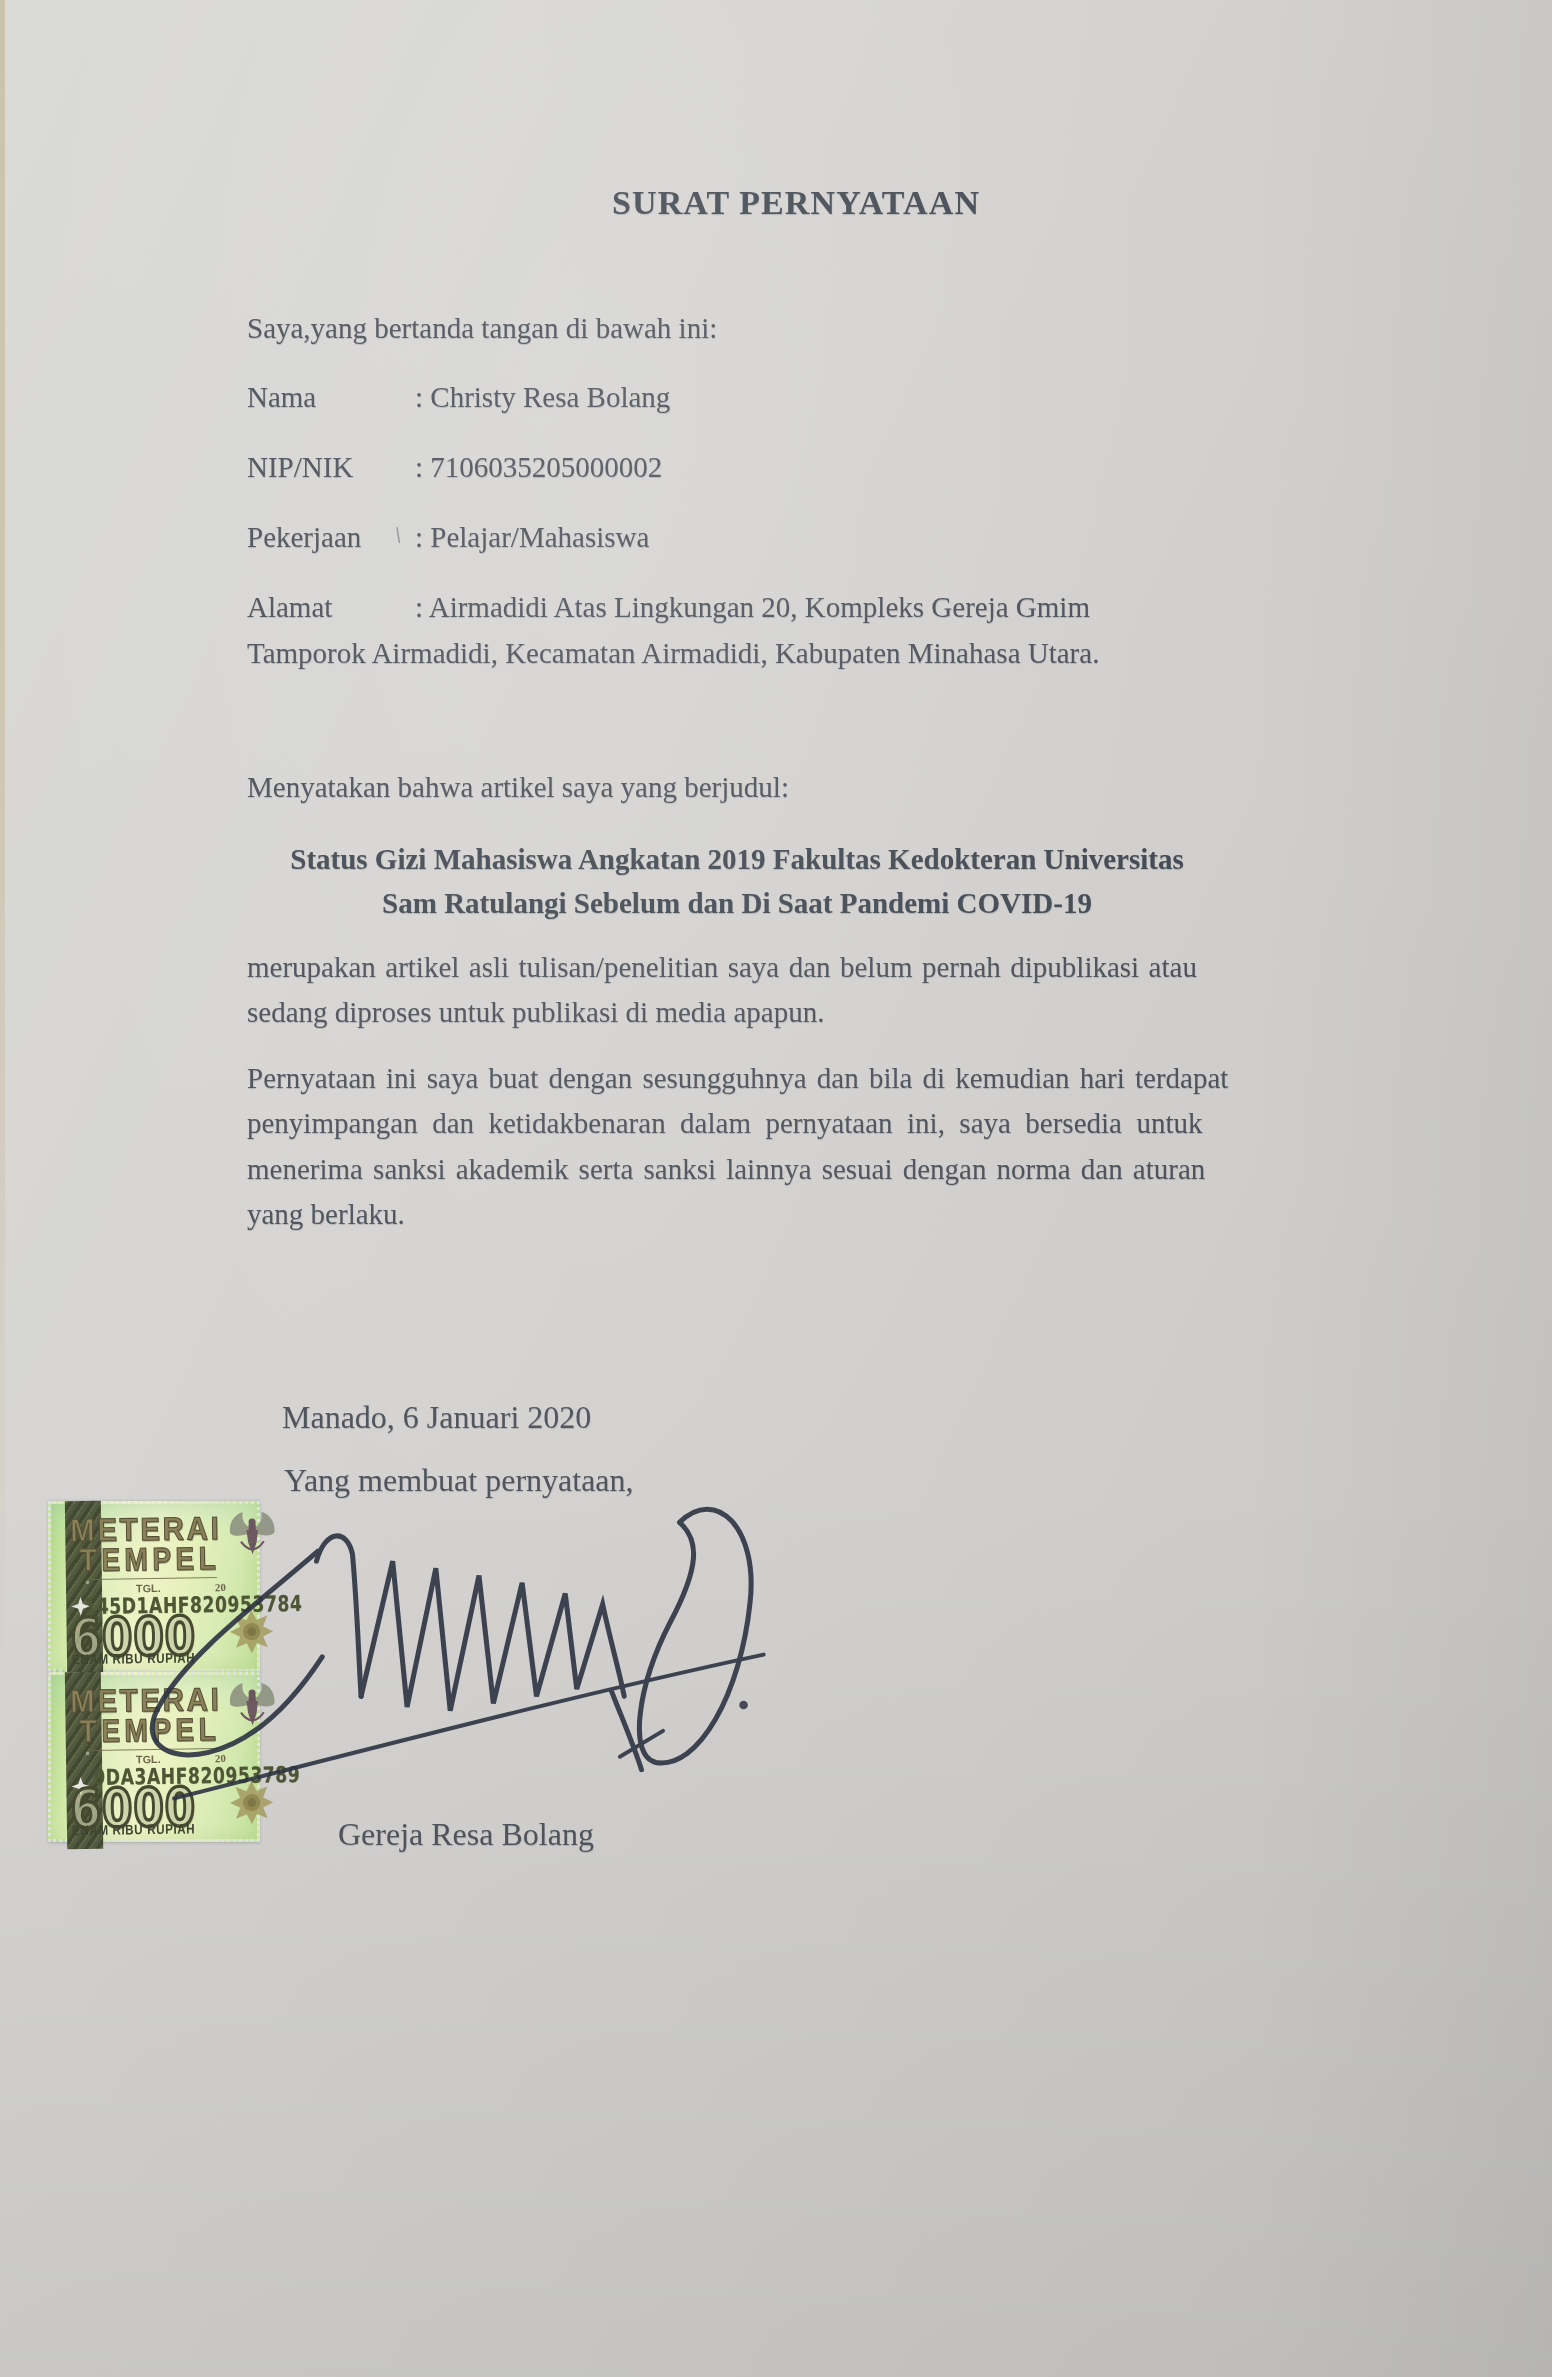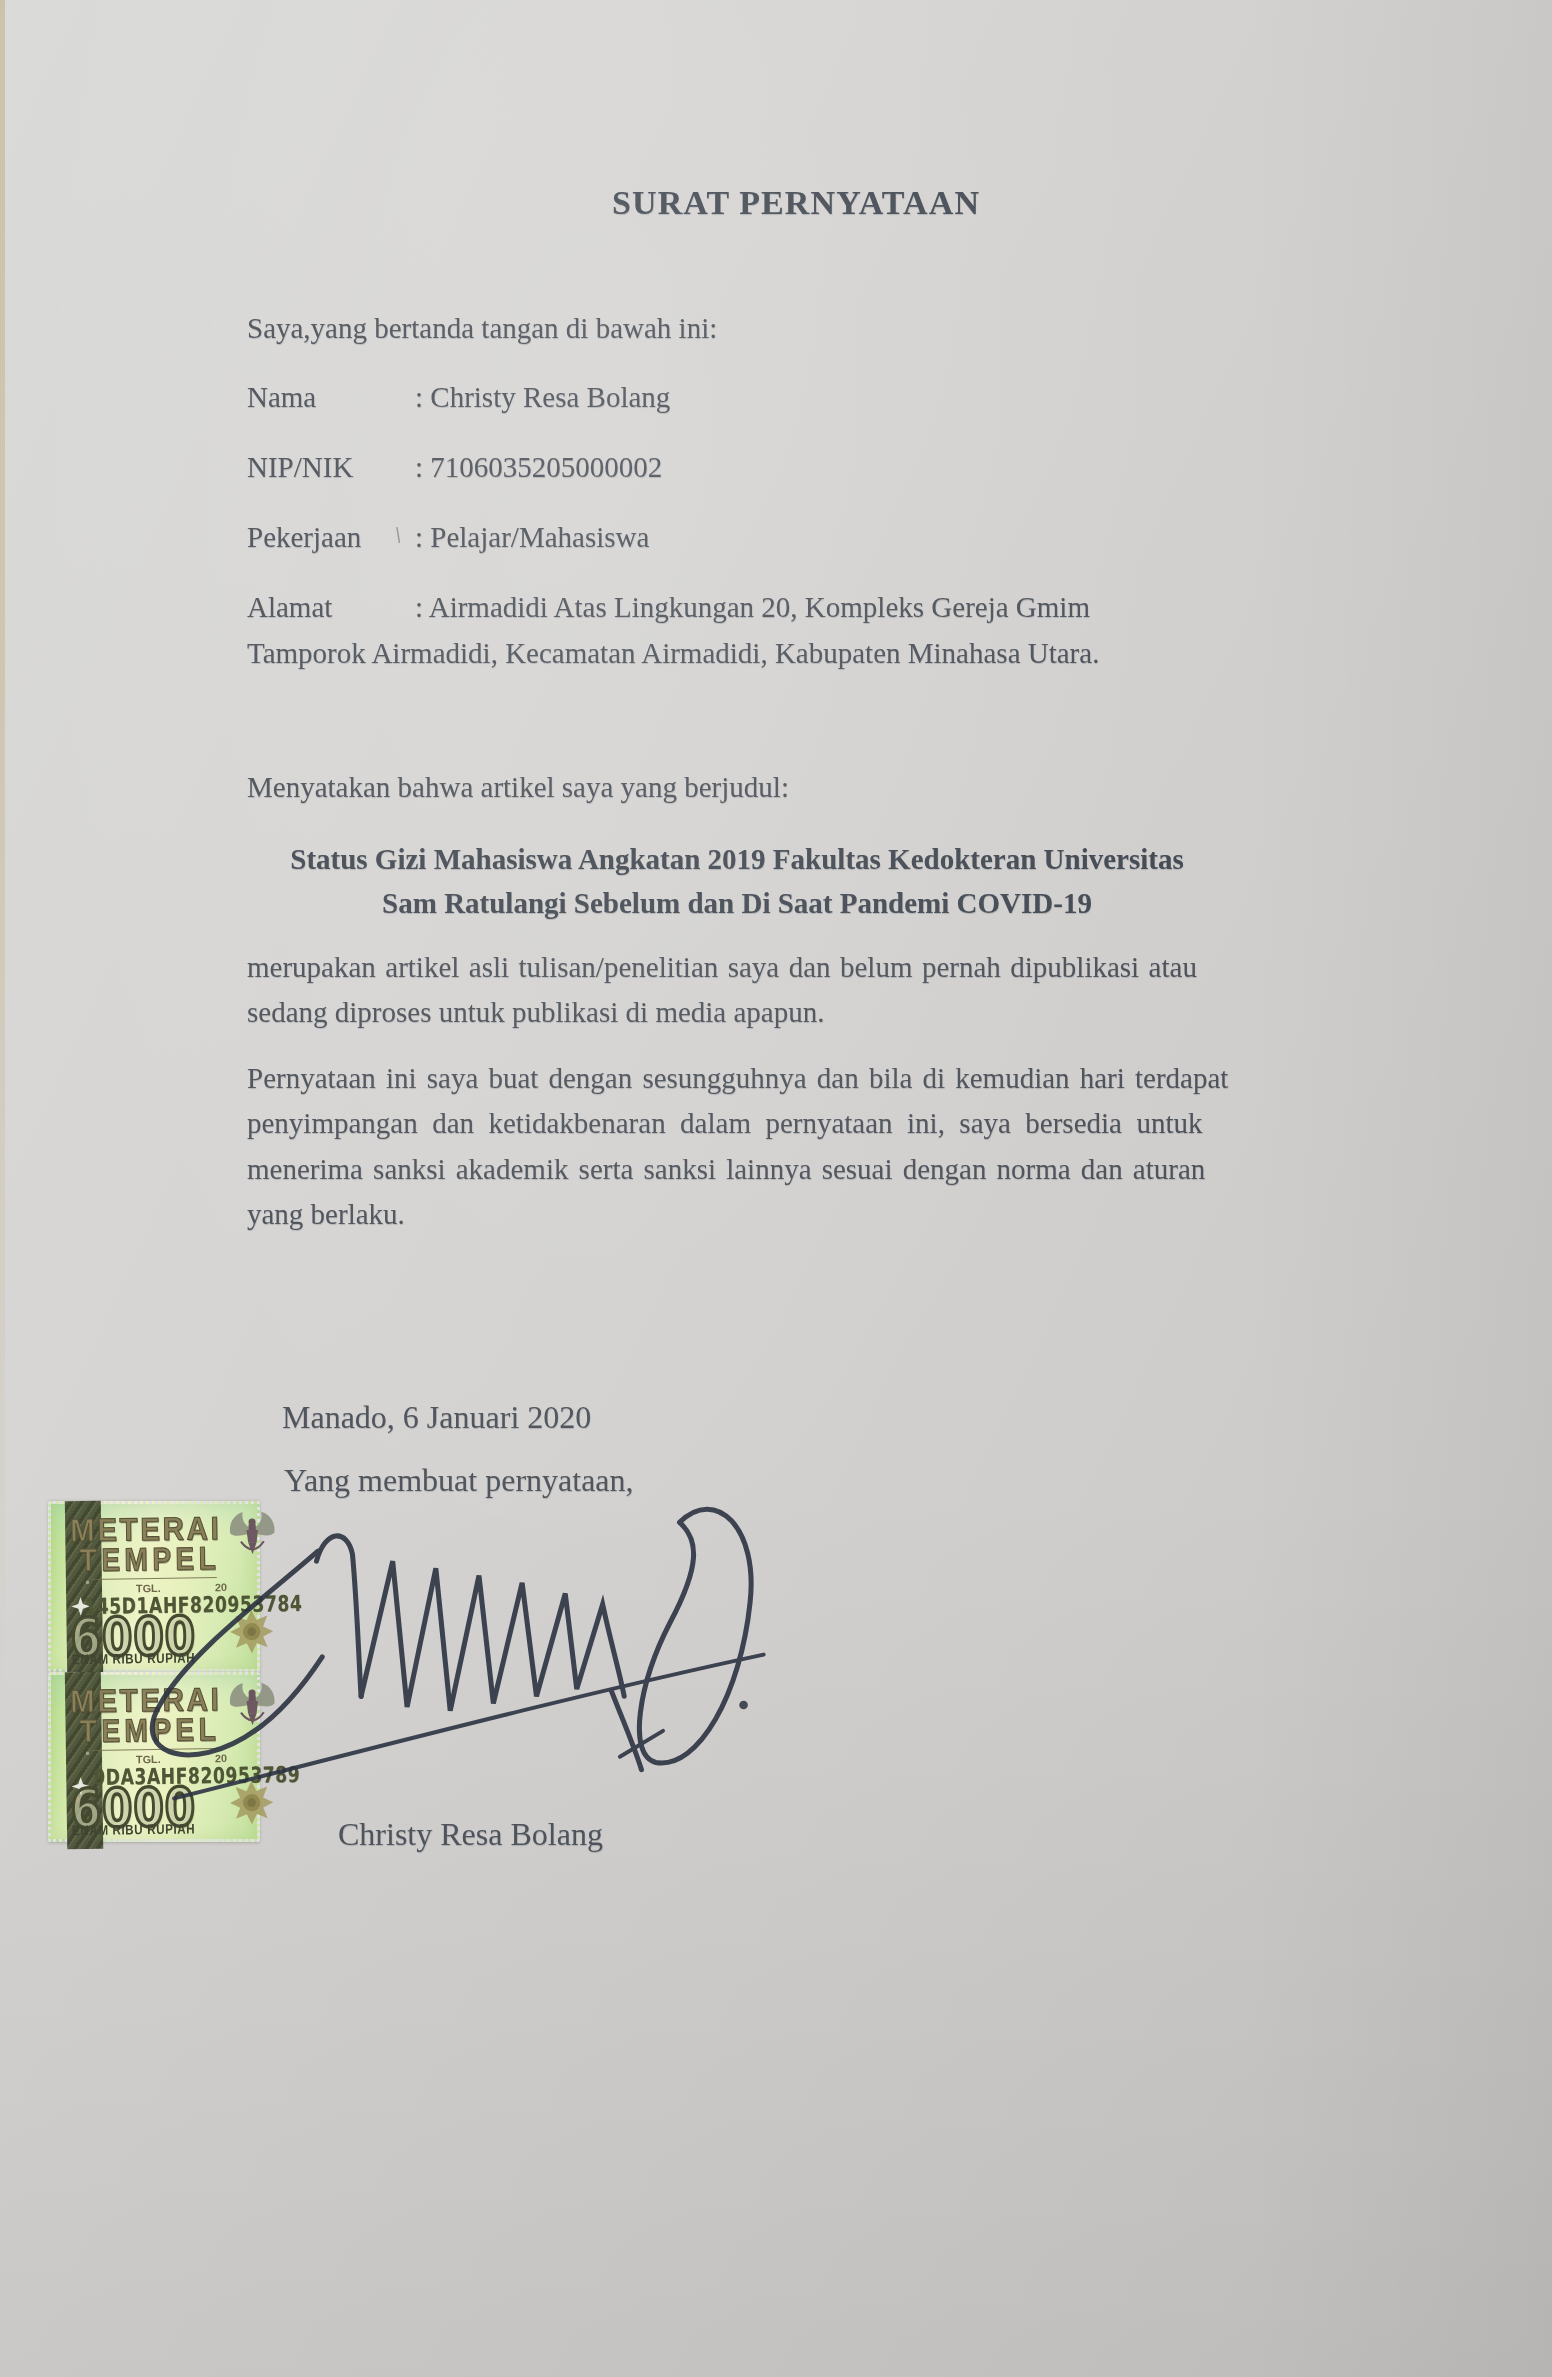--- a/index.html
+++ b/index.html
@@ -53,21 +53,21 @@
     font-weight:bold; font-size:32px; letter-spacing:2.9px; color:#8a8158;
     -webkit-text-stroke:1.1px #57513a; text-shadow:0.7px 1.4px 0.7px rgba(70,65,40,0.55);
     transform:scaleX(0.92); transform-origin:left top; }
   .brand2 { position:absolute; left:29px; top:37px; font-family:"Liberation Sans", sans-serif;
     font-weight:bold; font-size:32px; letter-spacing:5px; color:#8a8158;
     -webkit-text-stroke:1.1px #57513a; text-shadow:0.7px 1.4px 0.7px rgba(70,65,40,0.55);
     transform:scaleX(0.88); transform-origin:left top; }
   .brand-rule { position:absolute; left:40px; top:74px; width:126px; height:1.4px; background:#6f6848; opacity:.85; }
   .tgl { position:absolute; top:78px; font-family:"Liberation Sans", sans-serif; font-weight:bold;
     font-size:10.8px; color:#6e684a; }
-  .tgl-label { left:85px; } .tgl-value { left:164px; }
+  .tgl-label { left:85px; } .tgl-value { left:164px;font-family:Liberation Serif, serif; }
   .serial { position:absolute; left:33px; top:89px; font-family:"DejaVu Sans", sans-serif;
     font-weight:600; font-size:22px; letter-spacing:0.7px; color:#4e5635;
     transform:scaleX(0.78); transform-origin:left top; text-shadow:0.4px 0.4px 0 rgba(60,70,40,0.4); }
   .denom { position:absolute; left:18.7px; top:106px; font-family:"DejaVu Sans", sans-serif;
     font-weight:bold; font-size:53px; letter-spacing:1.4px; line-height:1;
     color:rgba(234,240,200,0.55); -webkit-text-stroke:3.6px #454a31;
     transform:scaleX(0.82); transform-origin:left top; text-shadow:1.4px 2.2px 1.4px rgba(60,60,40,0.35); }
   .denom-words { position:absolute; left:20px; top:147px; font-family:"Liberation Sans", sans-serif;
     font-weight:bold; font-size:13.7px; letter-spacing:0.7px; color:#3f4430;
     transform:scaleX(0.85); transform-origin:left top; }
@@ -182,16 +182,16 @@
     <path d="M290,142 C302,98 332,96 340,132 C346,196 348,262 352,330"></path>
     <path d="M352,330 L396,142 L416,345 L456,152 L476,350 L516,162 L536,340 L576,172 L596,330 L636,187 L652,320 L688,202 C700,258 712,298 718,330"></path>
     <path d="M292,128 C215,195 112,270 72,342 C42,392 80,422 140,408 C198,394 252,345 298,275"></path>
     <path d="M92,472 C300,420 640,330 912,272" stroke-width="5.5"></path>
     <path d="M700,322 C718,368 732,400 742,432"></path>
     <path d="M712,414 L772,378" stroke-width="5.5"></path>
   </g>
   <circle cx="884" cy="342" r="6" fill="#2d3342" opacity="0.85"></circle>
 </svg>
 
-<div class="txt big name-z" style="left:338px; top:1814px;">Christy Resa Bolang</div>
+<div class="txt big name-z" style="left:338px; top:1814px;">Gereja Resa Bolang</div>
 
 <div class="vignette"></div>
 
 
 </body></html>

